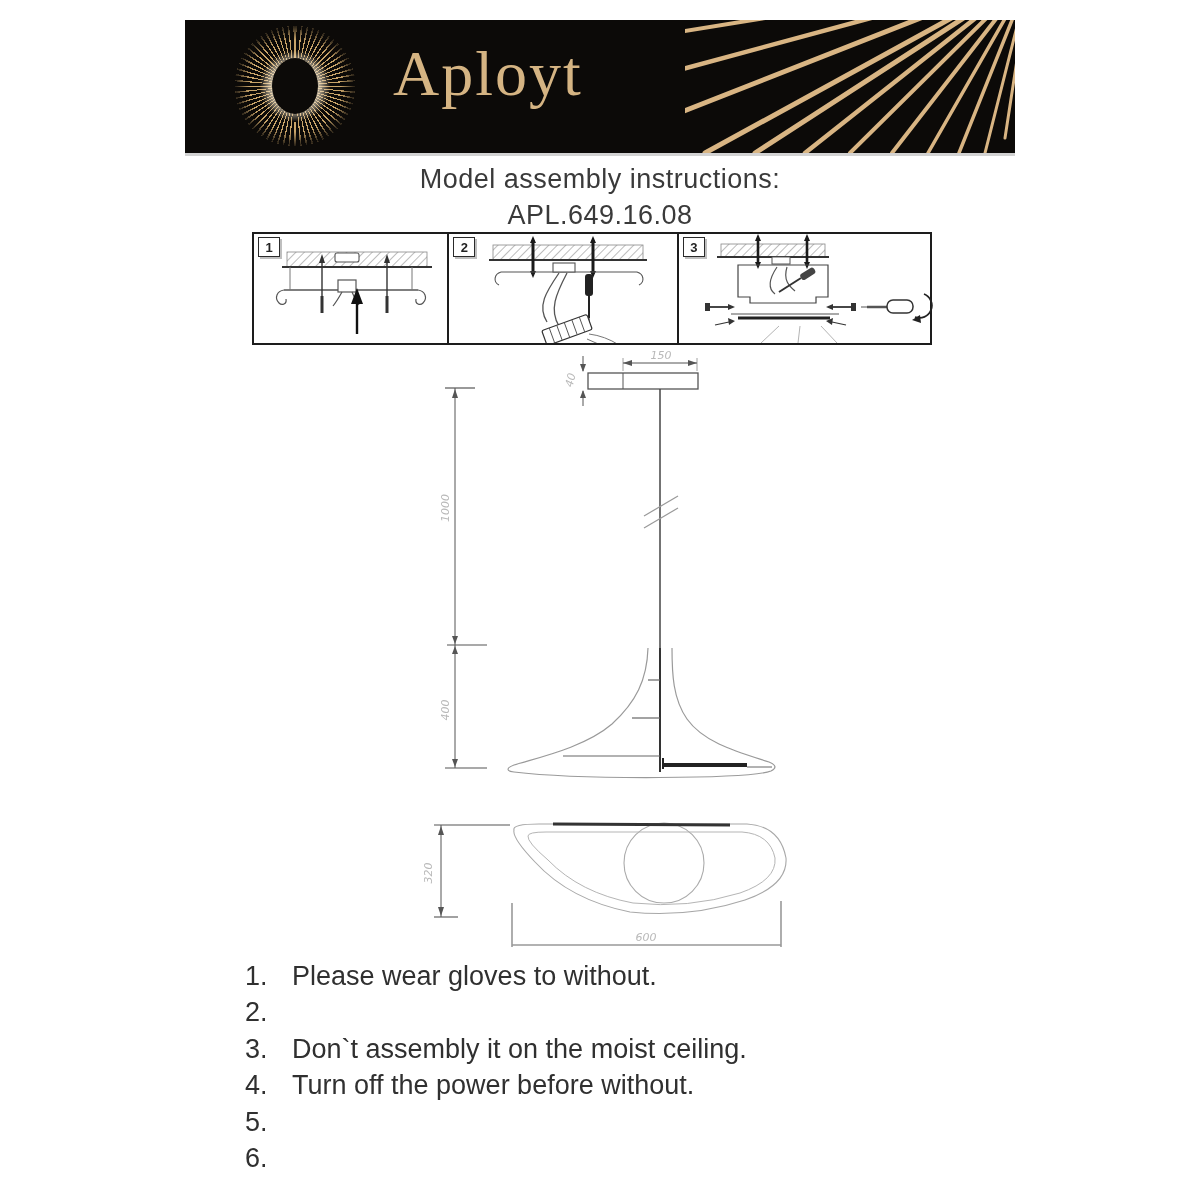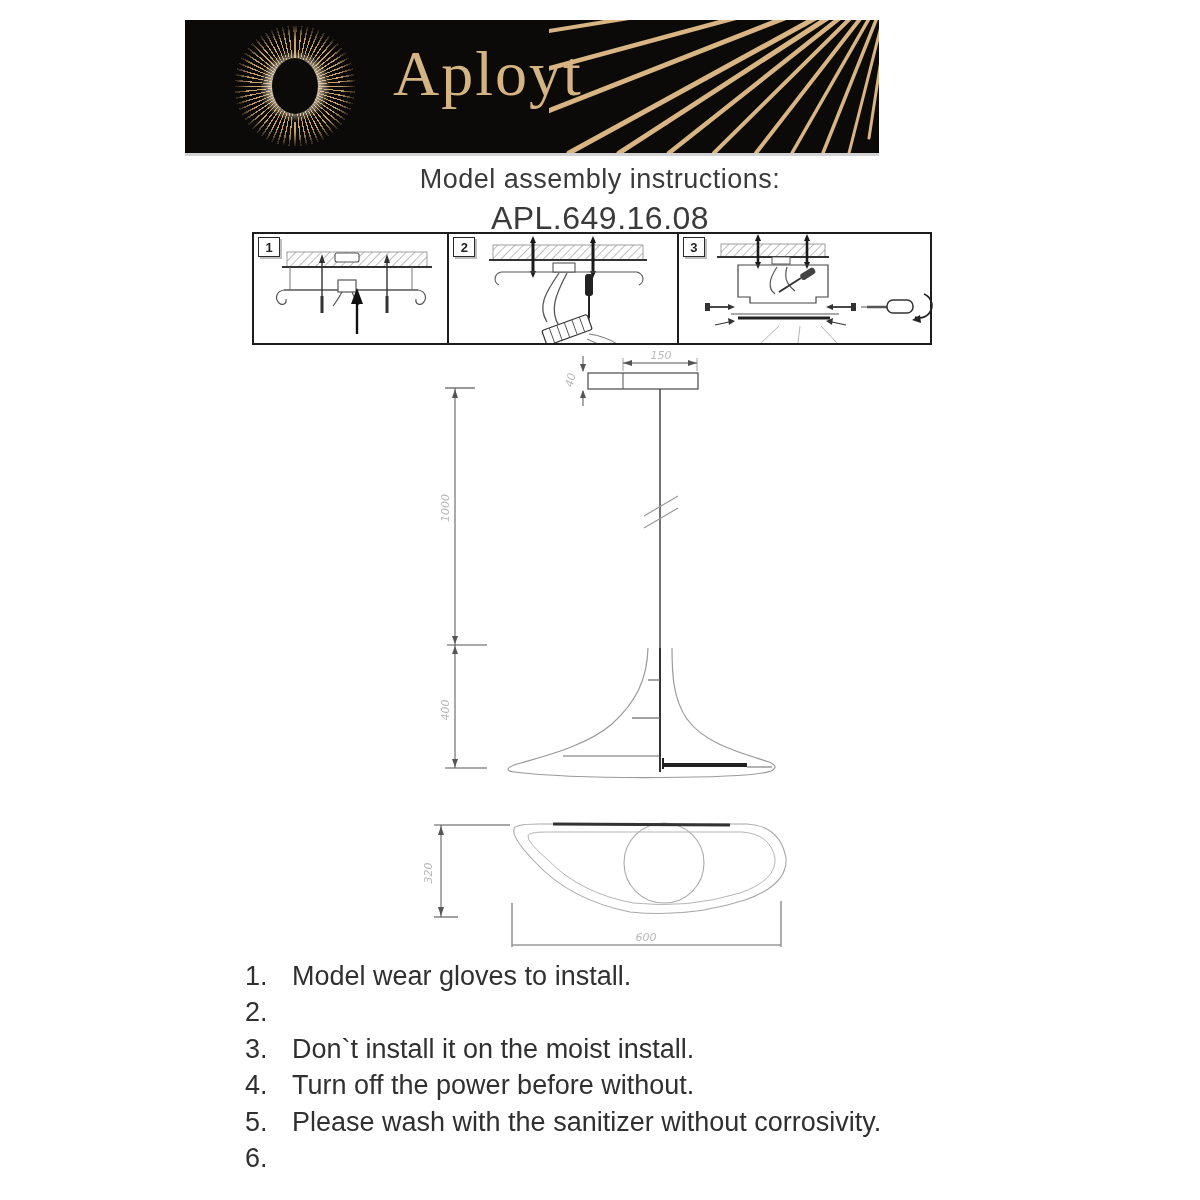--- a/index.html
+++ b/index.html
@@ -1,34 +1,34 @@
 <!DOCTYPE html>
 <html><head>
 <meta charset="utf-8">
 <style>
   html,body{margin:0;padding:0;background:#ffffff;}
   body{width:1200px;height:1200px;position:relative;font-family:"Liberation Sans",sans-serif;overflow:hidden;}
 
   
-  .banner{position:absolute;left:185px;top:20px;width:694px;height:133px;background:#0c0a08;border-bottom:3px solid #d2d2d2;overflow:hidden;}
+  .banner{position:absolute;left:185px;top:20px;width:830px;height:133px;background:#0c0a08;border-bottom:3px solid #d2d2d2;overflow:hidden;}
   .sunburst{position:absolute;left:50px;top:6px;width:120px;height:120px;border-radius:50%;
     background:repeating-conic-gradient(from 0deg,#c9a469 0deg 1.6deg,rgba(0,0,0,0) 1.6deg 5.6deg);}
   .sunburst::before{content:'';position:absolute;inset:0;border-radius:50%;
     background:radial-gradient(circle,rgba(248,233,205,0.85) 0 26%,rgba(248,233,205,0) 42%),
                radial-gradient(circle,rgba(12,10,8,0) 0 54%,#0c0a08 73%);}
   .sunburst::after{content:'';position:absolute;left:50%;top:50%;width:46px;height:56px;
     transform:translate(-50%,-50%);background:#0c0a08;border-radius:50%;}
   .brand{position:absolute;left:208px;top:22px;font-family:"Liberation Serif",serif;
     font-size:64px;font-weight:400;color:#d5b483;letter-spacing:2px;line-height:1;}
   .rays{position:absolute;right:0;top:0;width:330px;height:133px;}
 
   
   .title-block{position:absolute;left:0;top:164px;width:1200px;text-align:center;color:#3a3a3a;}
   .title-line1{font-size:27px;letter-spacing:.5px;}
-  .title-line2{font-size:32px;margin-top:5px;letter-spacing:.5px;}
+  .title-line2{font-size:27px;margin-top:5px;letter-spacing:.5px;}
 
   
   .panels{position:absolute;left:252px;top:232px;width:680px;height:113px;display:flex;
     border:2px solid #1d1d1d;background:#fff;box-sizing:border-box;}
   .panel{position:relative;height:100%;box-sizing:border-box;}
   .panel + .panel{border-left:2px solid #1d1d1d;}
   .p1{width:194px;} .p2{width:230px;} .p3{width:254px;}
   .numbox{position:absolute;left:4px;top:3px;width:20px;height:18px;border:1.5px solid #2a2a2a;
     font-size:13px;font-weight:bold;color:#222;display:flex;align-items:center;justify-content:center;
     background:#fff;z-index:2;box-shadow:2px 2px 0 rgba(0,0,0,.25);}
@@ -254,33 +254,32 @@
 
   <line x1="112" y1="108" x2="112" y2="152" stroke="#777" stroke-width="1.2"></line>
   <line x1="381" y1="106" x2="381" y2="152" stroke="#777" stroke-width="1.2"></line>
   <line x1="112" y1="150" x2="381" y2="150" stroke="#999" stroke-width="1.4"></line>
   <text class="dim" x="246" y="146">600</text>
 </svg>
 
 <div class="instructions">
   <div class="instr-row">
     <span class="instr-num">1.</span>
-    <span class="instr-text">Model wear gloves to install.</span>
+    <span class="instr-text">Please wear gloves to without.</span>
   </div>
   <div class="instr-row">
     <span class="instr-num">2.</span>
   </div>
   <div class="instr-row">
     <span class="instr-num">3.</span>
-    <span class="instr-text">Don`t install it on the moist install.</span>
+    <span class="instr-text">Don`t assembly it on the moist ceiling.</span>
   </div>
   <div class="instr-row">
     <span class="instr-num">4.</span>
     <span class="instr-text">Turn off the power before without.</span>
   </div>
   <div class="instr-row">
     <span class="instr-num">5.</span>
-    <span class="instr-text">Please wash with the sanitizer without corrosivity.</span>
   </div>
   <div class="instr-row">
     <span class="instr-num">6.</span>
   </div>
 </div>
 
 </body></html>

